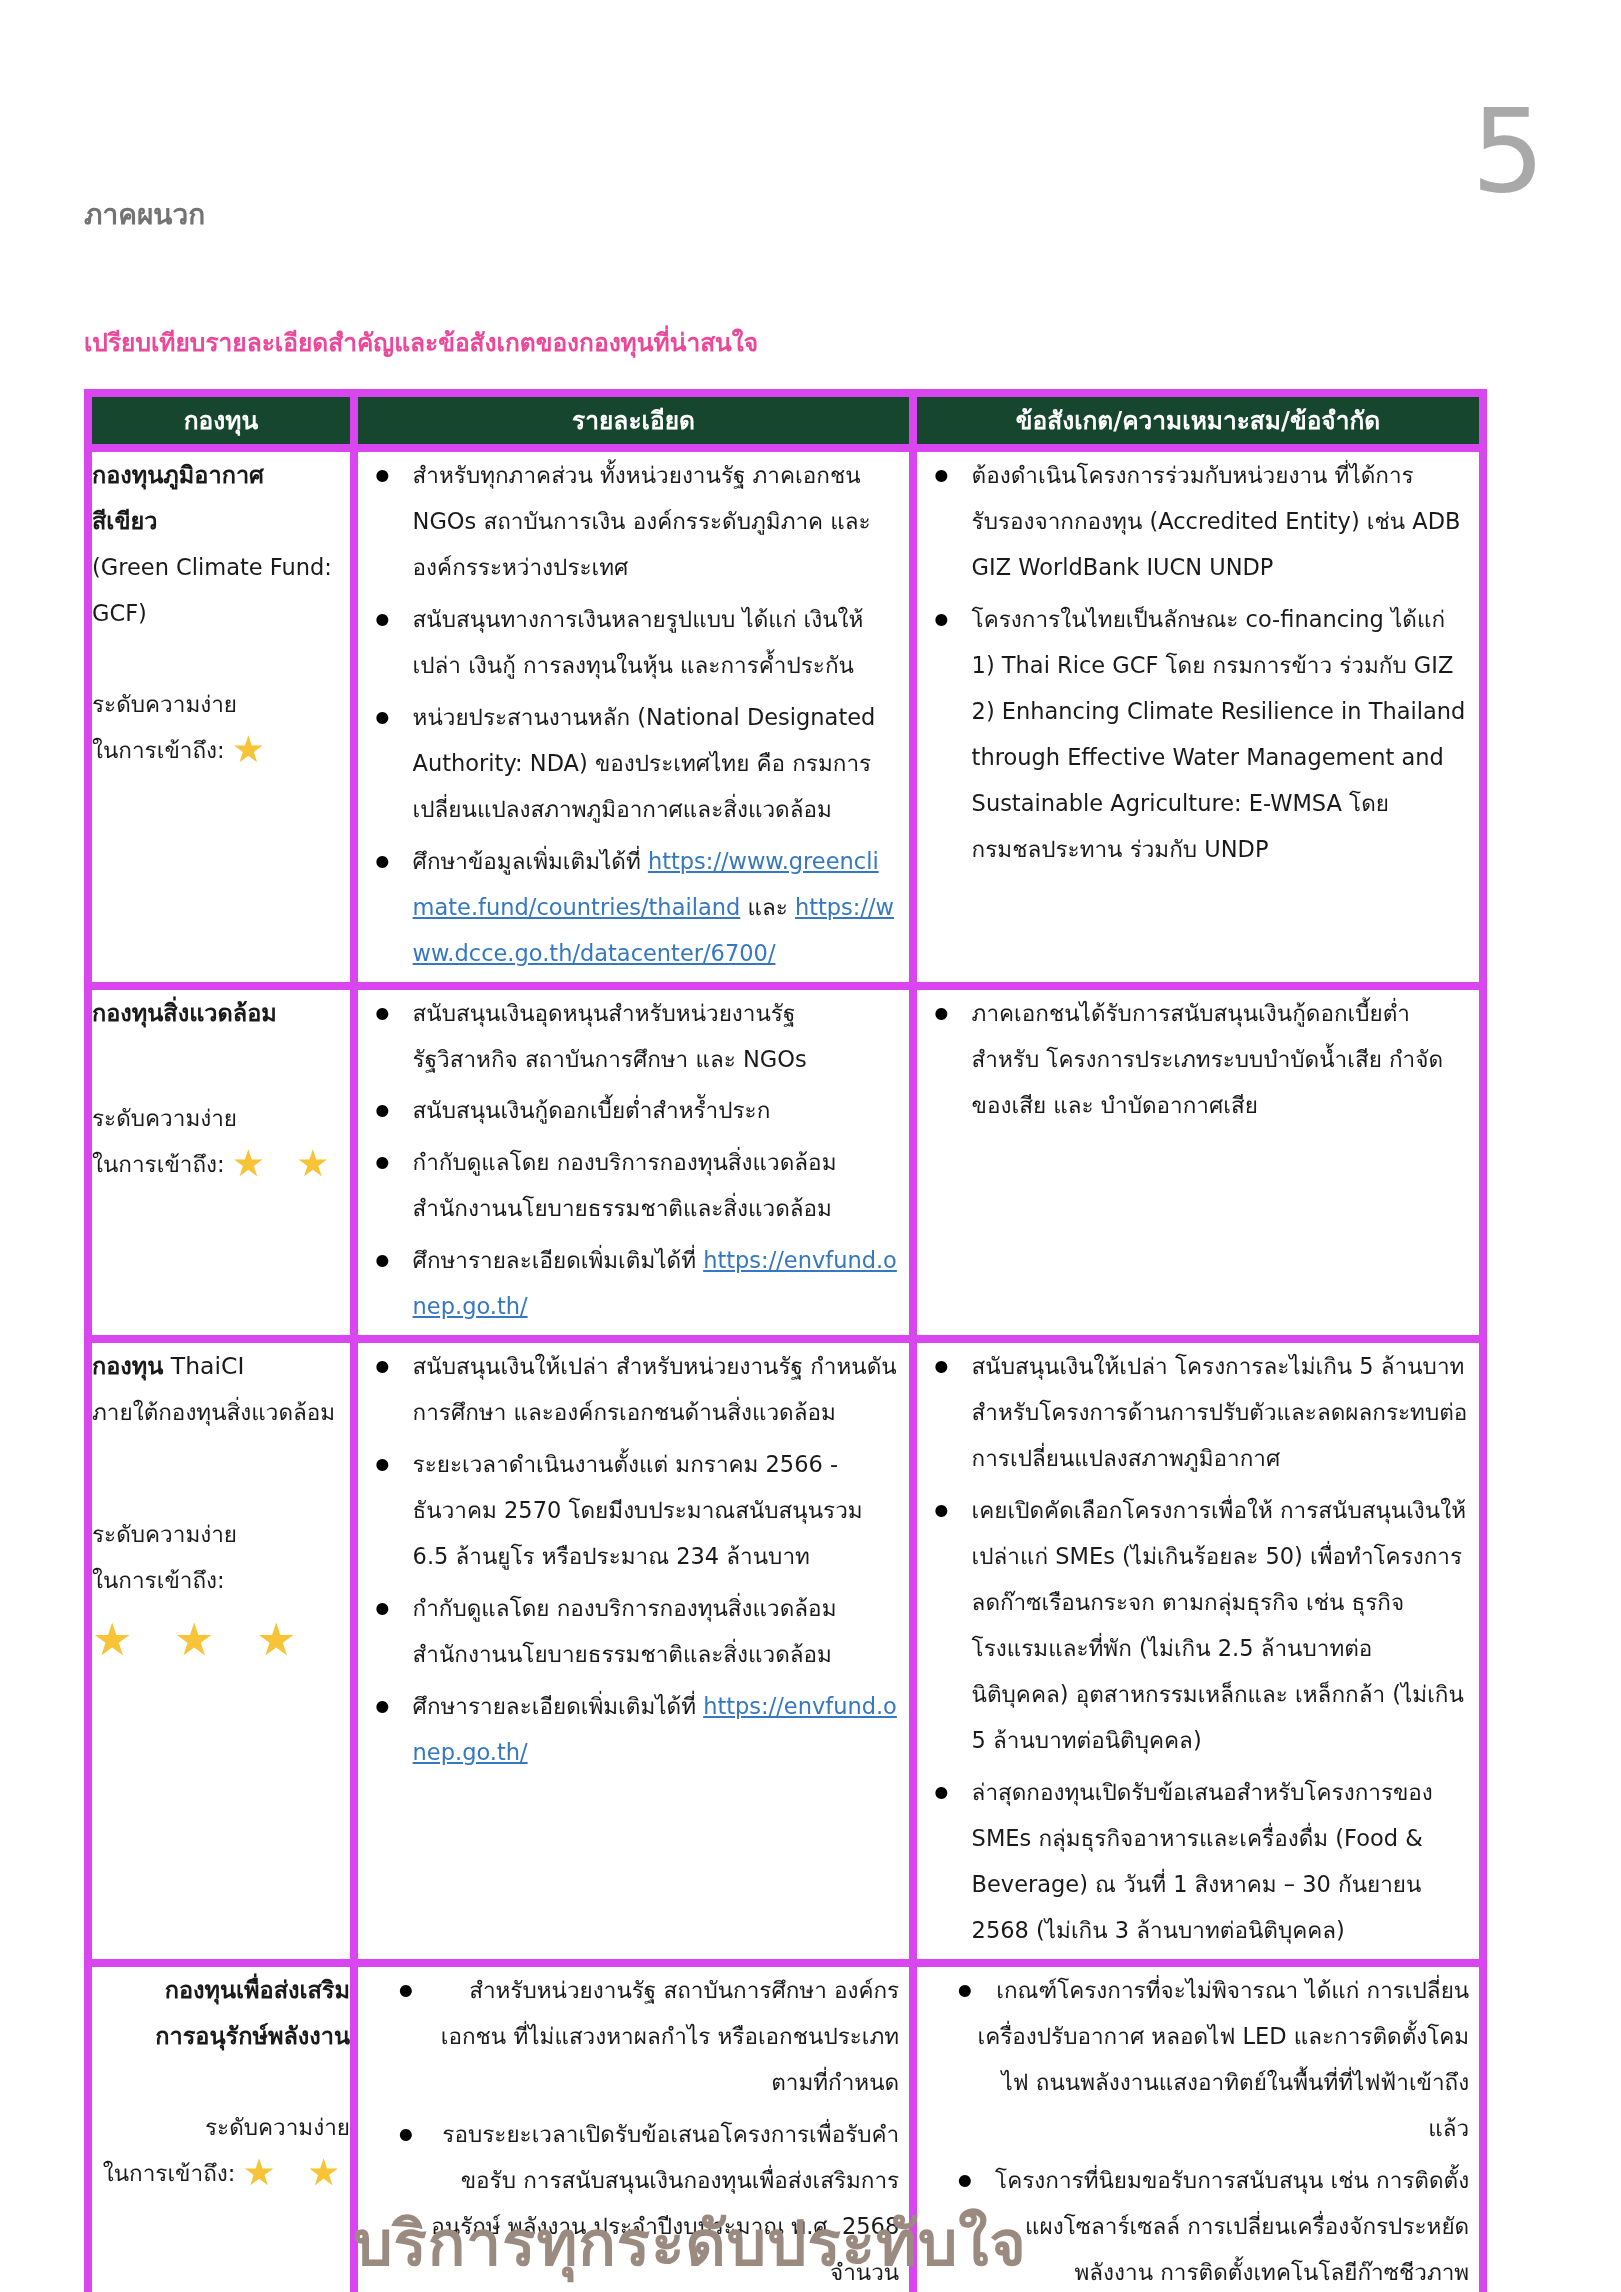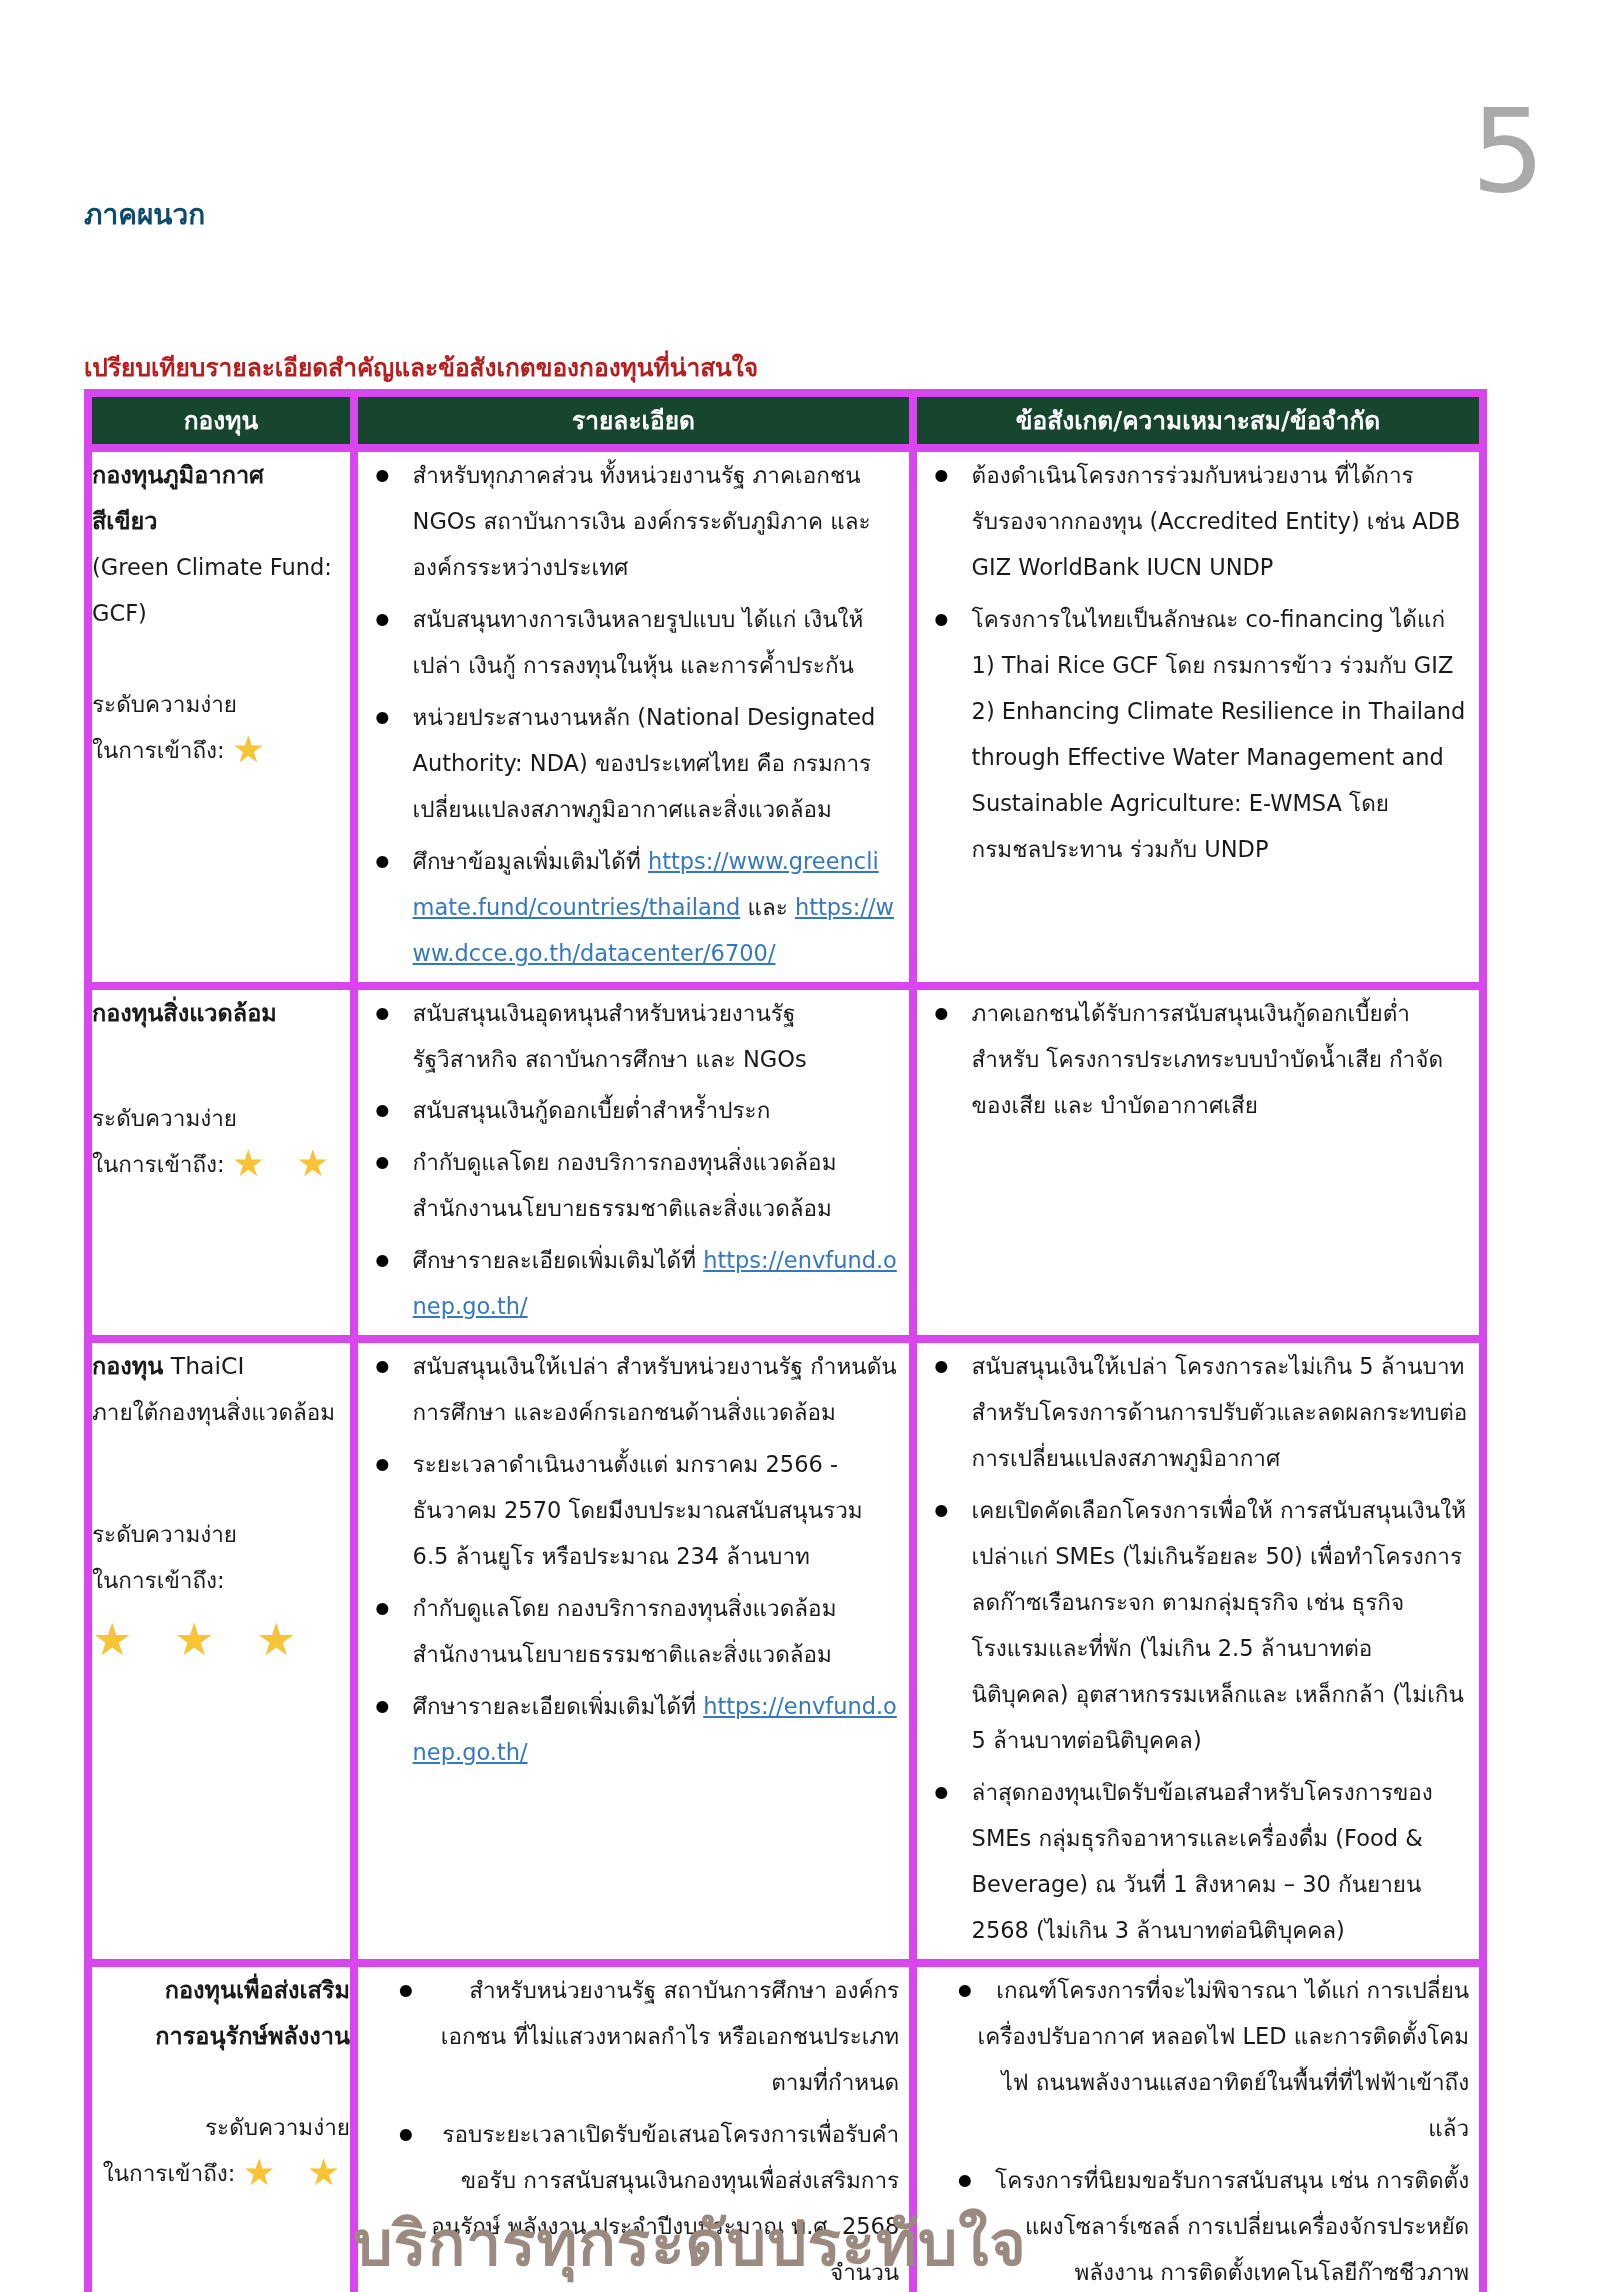--- a/index.html
+++ b/index.html
@@ -5,24 +5,24 @@
   html,body{margin:0;padding:0;}
   body{
     width:1621px;height:2293px;position:relative;background:#ffffff;
     font-family:"DejaVu Sans","Liberation Sans",sans-serif;color:#1a1a1a;
   }
   .page-number{
     position:absolute;top:93px;right:76px;font-size:116px;line-height:1;
     color:#a9a9a9;font-weight:400;
   }
   .appendix-title{
-    position:absolute;left:84px;top:192px;font-size:28px;font-weight:bold;color:#0c4a6e;
+    position:absolute;left:84px;top:192px;font-size:28px;font-weight:bold;color:#737373;
   }
   .table-title{
-    position:absolute;left:84px;top:323px;font-size:24.5px;font-weight:bold;color:#b91c1c;margin-top:25px;
+    position:absolute;left:84px;top:323px;font-size:24.5px;font-weight:bold;color:#ec4899;
   }
   .tbl-wrap{position:absolute;left:84px;top:389px;}
   table.funds{
     border-collapse:collapse;table-layout:fixed;width:1395px;
     font-size:22.5px;line-height:46px;
   }
   table.funds col.c1{width:266px;}
   table.funds col.c2{width:559px;}
   table.funds col.c3{width:570px;}
   table.funds th,table.funds td{

